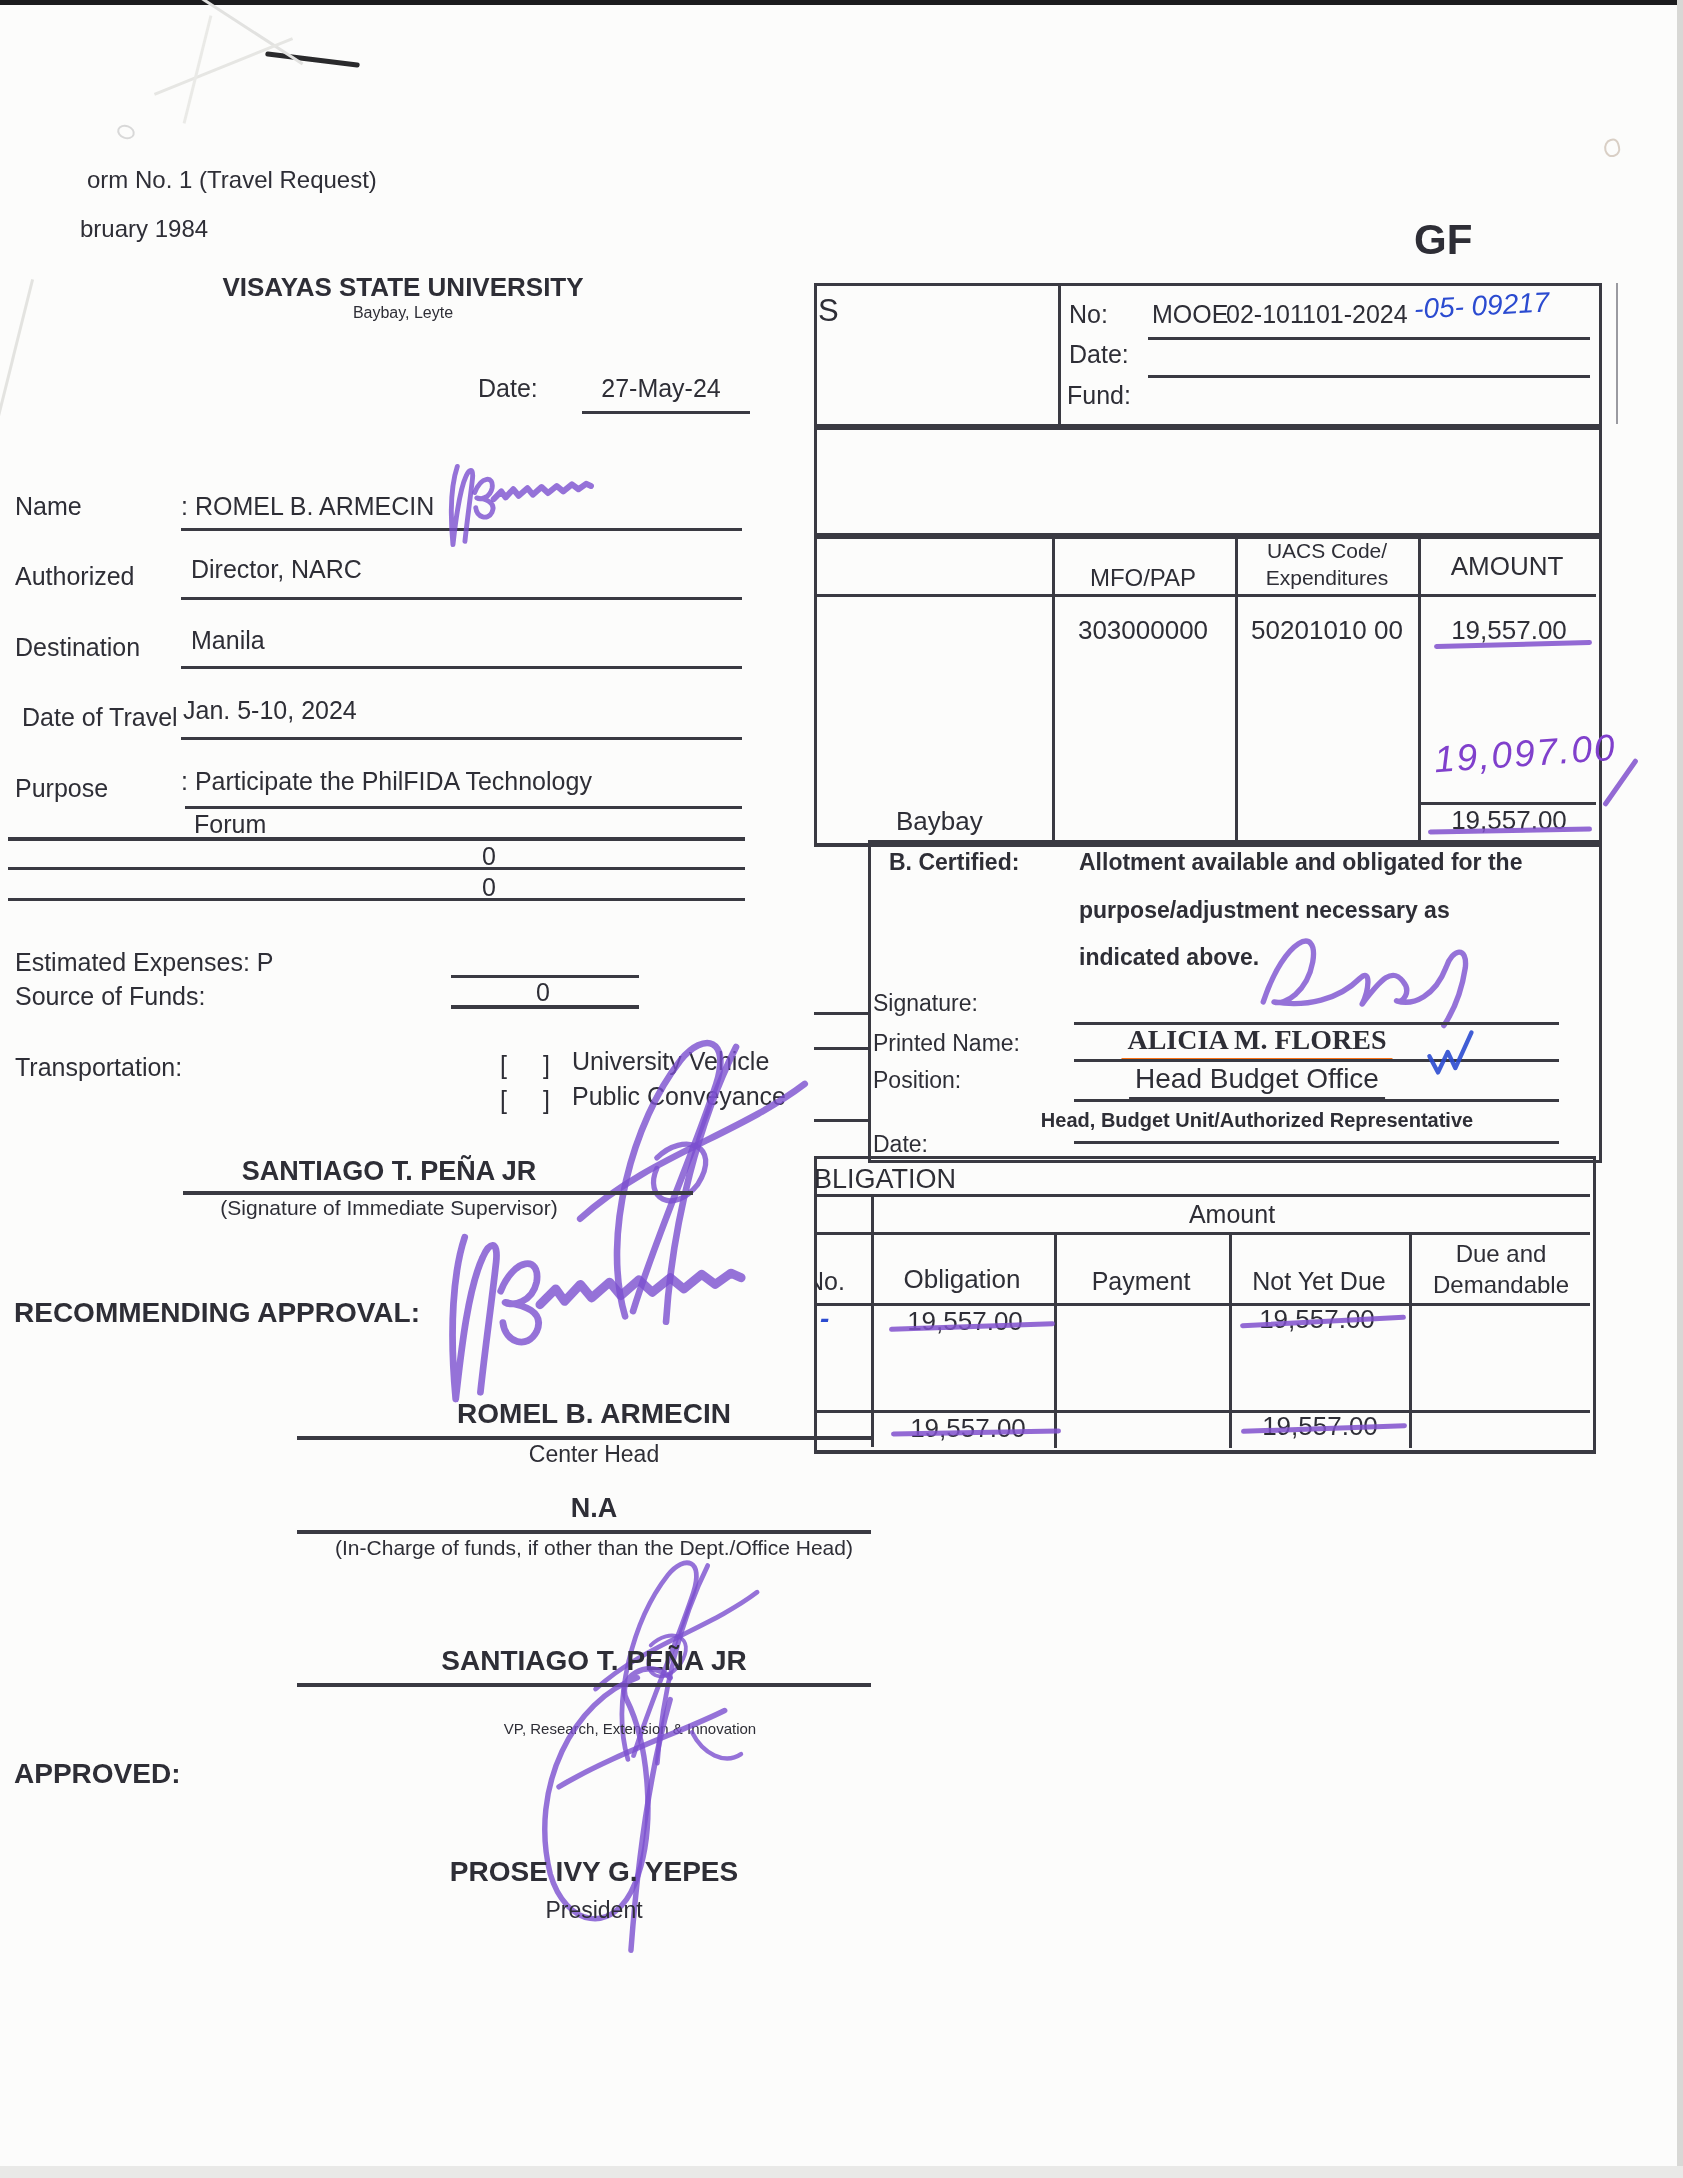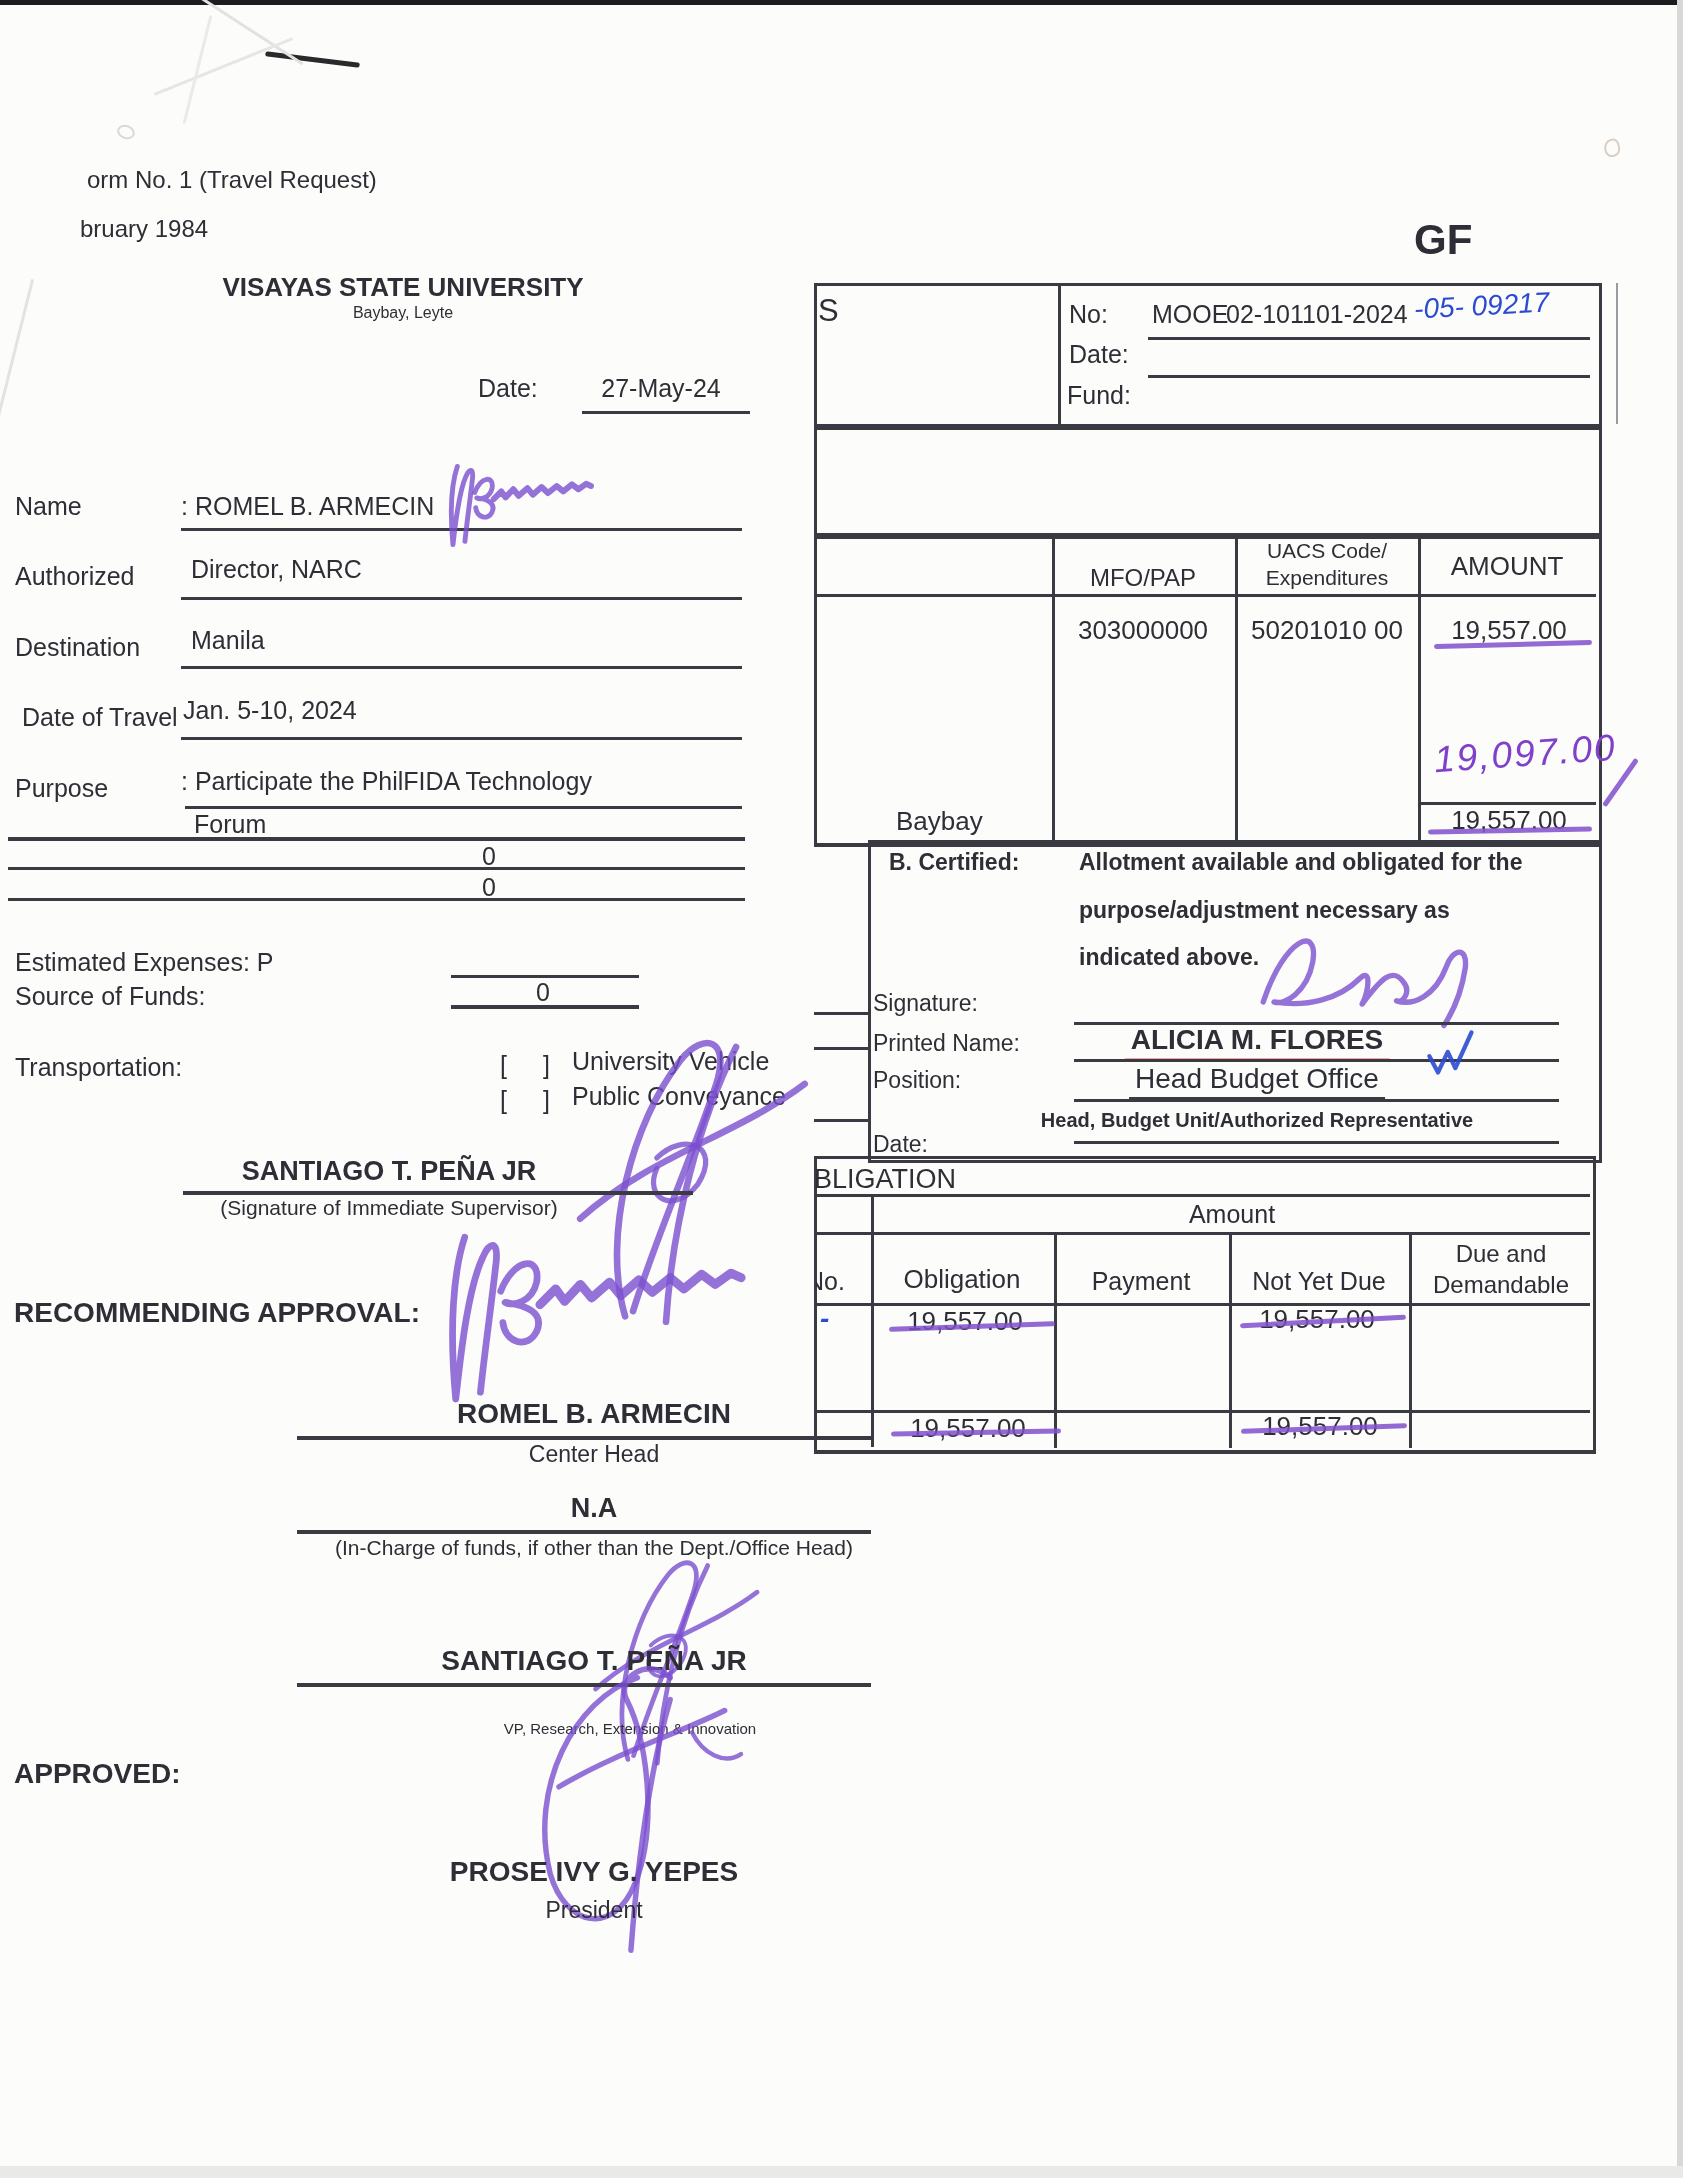--- a/index.html
+++ b/index.html
@@ -189,21 +189,21 @@
   <div class="lbl" style="left:1079px;top:897px;font-size:23px;font-weight:600;">purpose/adjustment necessary as</div>
   <div class="lbl" style="left:1079px;top:944px;font-size:23px;font-weight:600;">indicated above.</div>
 
   <svg class="sig" style="left:1233px;top:903px;" width="297" height="129" viewBox="0 0 260 120">
     <path d="M20,92 C40,32 72,20 66,55 C61,82 40,96 30,92 C60,97 90,90 110,70 C121,60 118,82 112,94 C130,70 140,60 150,73 C158,82 150,94 144,91 C160,96 180,86 190,60 C196,42 210,40 208,60 C204,86 196,102 188,114" stroke-width="5"></path>
   </svg>
   <div class="lbl" style="left:873px;top:990px;font-size:23px;">Signature:</div>
   <div class="hline" style="left:1074px;top:1022px;width:485px;"></div>
 
   <div class="lbl" style="left:873px;top:1030px;font-size:23px;">Printed Name:</div>
-  <div class="lbl b ctr" style="left:1257px;top:1024px;font-size:28px;border-bottom:3px solid #fca5a5;padding:0 6px 2px;">ALICIA M. FLORES</div>
+  <div class="lbl b ctr" style="left:1257px;top:1024px;font-size:28px;border-bottom:3px solid #f97316;padding:0 6px 2px;font-family:Liberation Serif, serif;">ALICIA M. FLORES</div>
   <div class="hline" style="left:1074px;top:1059px;width:485px;"></div>
   <svg class="sig" style="left:1424px;top:1026px;" width="54" height="54" viewBox="0 0 50 50">
     <path d="M5,28 L13,43 L22,24 L29,39 L44,6" stroke-width="4" style="stroke:#2b4bd0;opacity:.9;"></path>
   </svg>
 
   <div class="lbl" style="left:873px;top:1067px;font-size:23px;">Position:</div>
   <div class="lbl ctr" style="left:1257px;top:1063px;font-size:28px;border-bottom:3px solid #3a3a42;padding:0 6px 2px;">Head Budget Office</div>
   <div class="hline" style="left:1074px;top:1099px;width:485px;"></div>
   <div class="lbl ctr" style="left:1257px;top:1109px;font-size:20px;font-weight:600;">Head, Budget Unit/Authorized Representative</div>
   <div class="hline" style="left:1074px;top:1141px;width:485px;"></div>

